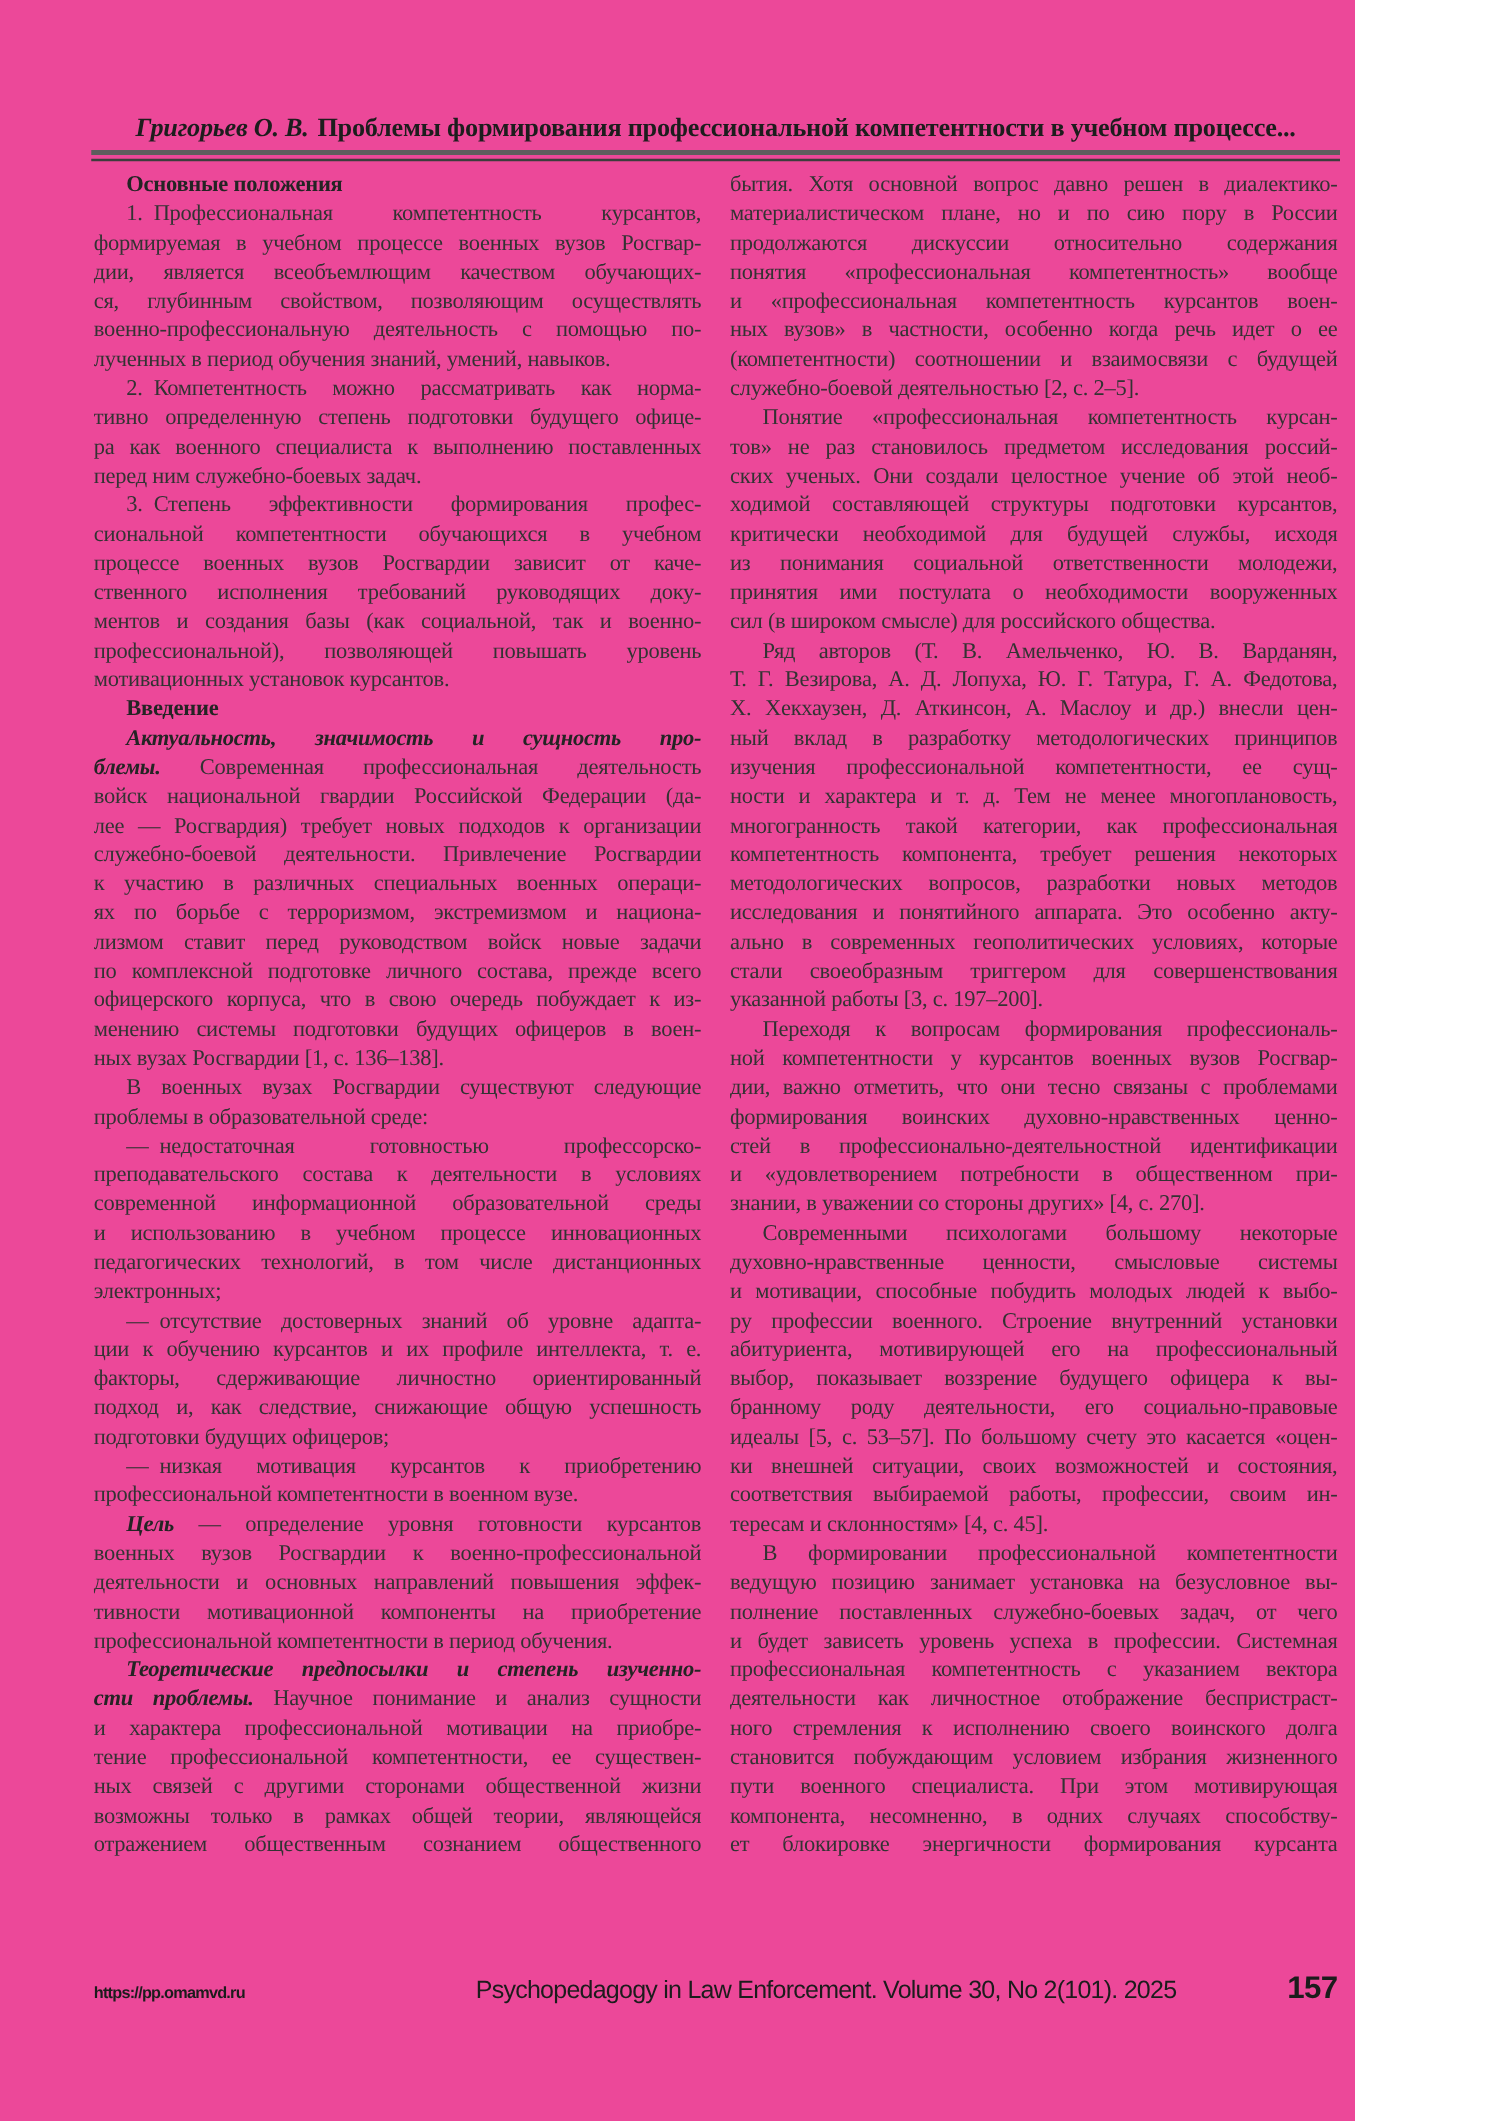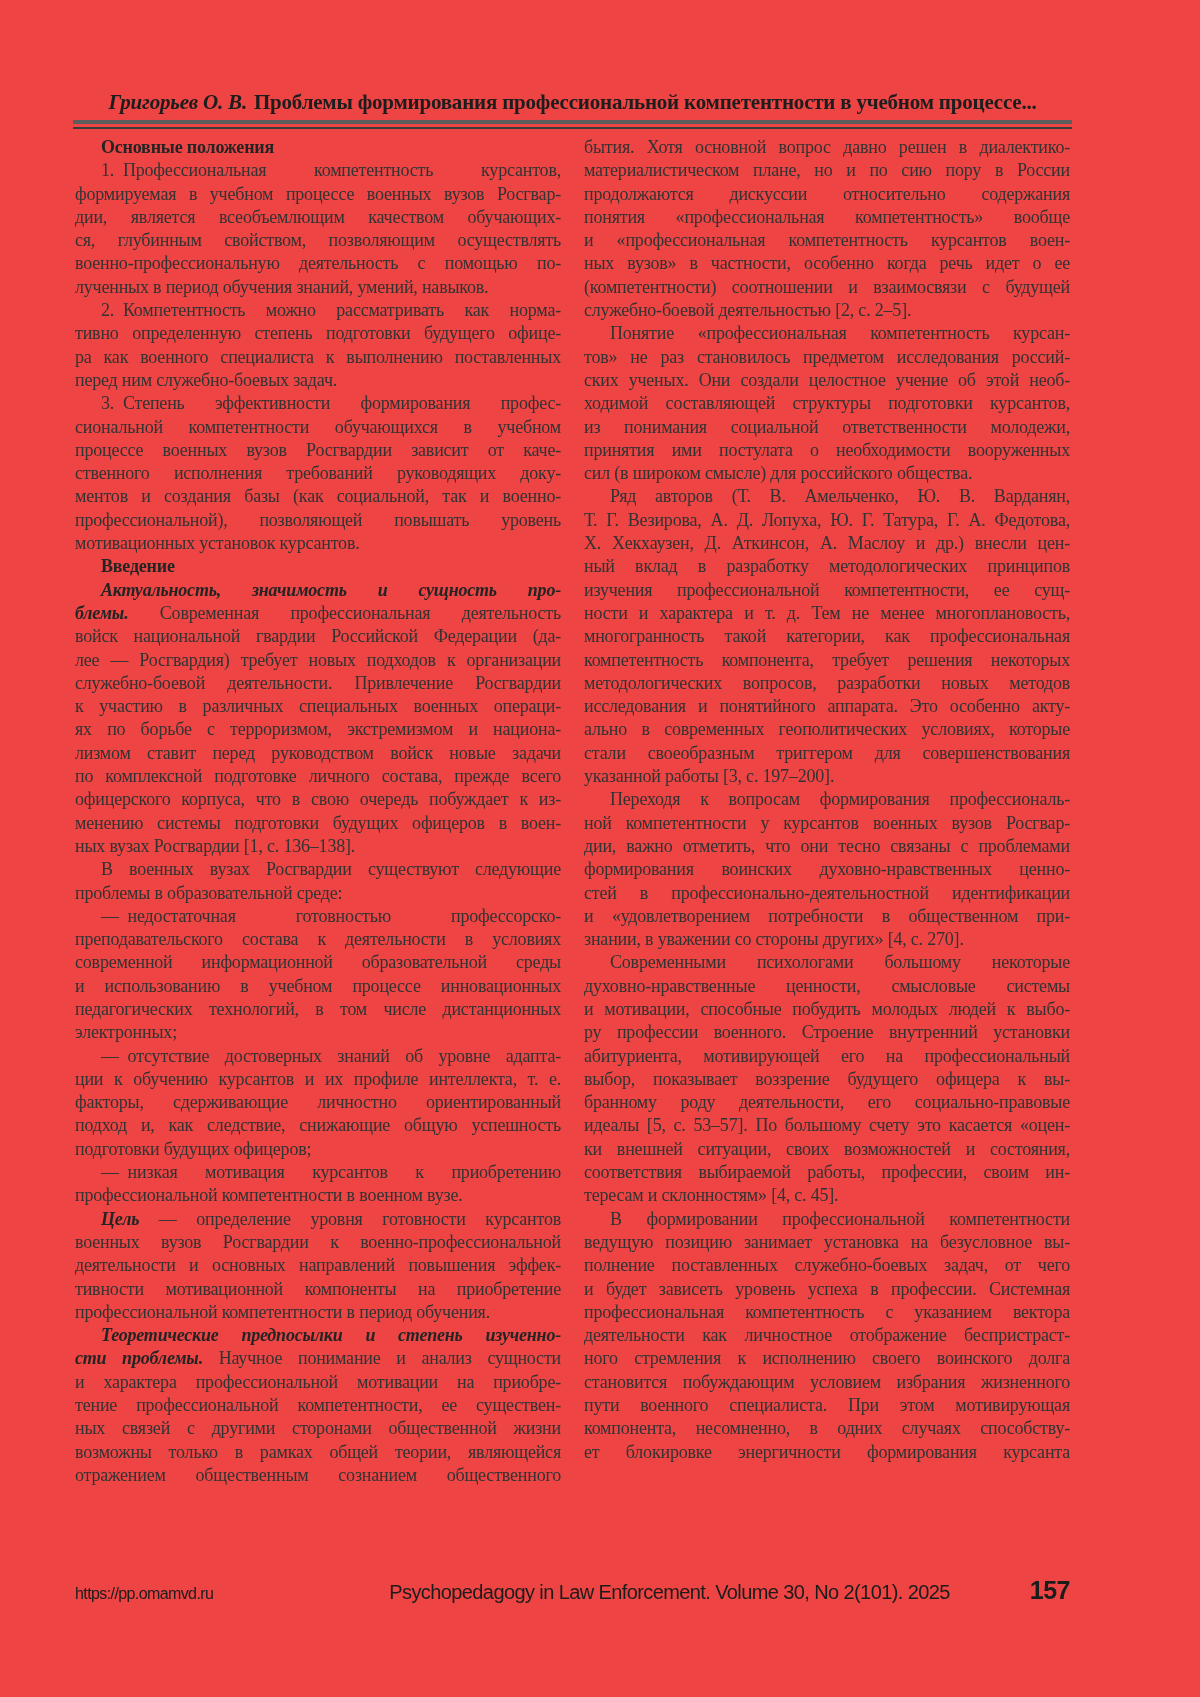--- a/index.html
+++ b/index.html
@@ -1,20 +1,20 @@
 <!DOCTYPE html>
 <html><head>
 <meta charset="utf-8">
 <style>
   html, body { margin: 0; padding: 0; background: #ffffff; }
   .page {
     position: relative;
-    width: 1200px;
+    width: 1084px;
     height: 1697px;
-    background: #ef4444;
+    background: #ec4899;
     font-family: "Liberation Serif", "DejaVu Serif", serif;
     color: #2f2f2f;
     overflow: hidden;
   }
   
   .running-head {
     position: absolute;
     left: 75px; top: 90px; width: 995px;
     text-align: center;
     font-size: 21px;
@@ -56,21 +56,21 @@
   
   .footer {
     position: absolute;
     left: 75px; top: 1576px; width: 995px;
     display: flex;
     align-items: baseline;
     justify-content: space-between;
     font-family: "Liberation Sans", "DejaVu Sans", sans-serif;
     color: #1c1c1c;
   }
-  .foot-url { font-size: 16px; letter-spacing: -0.6px; }
+  .foot-url { font-size: 13px; letter-spacing: -0.6px; font-weight: bold; }
   .foot-journal { font-size: 20px; letter-spacing: -0.6px; margin-left: 96px; }
   .foot-page { font-size: 25px; font-weight: bold; letter-spacing: -0.5px; text-align: center; }
 </style>
 </head>
 <body>
 
 <div class="page">
 
   <div class="running-head">
     <span class="author">Григорьев О. В.</span><span class="title">Проблемы формирования профессиональной компетентности в учебном процессе...</span>
@@ -145,20 +145,21 @@
         <div class="line"><span>продолжаются дискуссии относительно содержания</span></div>
         <div class="line"><span>понятия «профессиональная компетентность» вообще</span></div>
         <div class="line"><span>и «профессиональная компетентность курсантов воен-</span></div>
         <div class="line"><span>ных вузов» в частности, особенно когда речь идет о ее</span></div>
         <div class="line"><span>(компетентности) соотношении и взаимосвязи с будущей</span></div>
         <div class="line pend"><span>служебно-боевой деятельностью [2, с. 2–5].</span></div>
         <div class="line ind"><span>Понятие «профессиональная компетентность курсан-</span></div>
         <div class="line"><span>тов» не раз становилось предметом исследования россий-</span></div>
         <div class="line"><span>ских ученых. Они создали целостное учение об этой необ-</span></div>
         <div class="line"><span>ходимой составляющей структуры подготовки курсантов,</span></div>
+        <div class="line"><span>критически необходимой для будущей службы, исходя</span></div>
         <div class="line"><span>из понимания социальной ответственности молодежи,</span></div>
         <div class="line"><span>принятия ими постулата о необходимости вооруженных</span></div>
         <div class="line pend"><span>сил (в широком смысле) для российского общества.</span></div>
         <div class="line ind"><span>Ряд авторов (Т. В. Амельченко, Ю. В. Варданян,</span></div>
         <div class="line"><span>Т. Г. Везирова, А. Д. Лопуха, Ю. Г. Татура, Г. А. Федотова,</span></div>
         <div class="line"><span>Х. Хекхаузен, Д. Аткинсон, А. Маслоу и др.) внесли цен-</span></div>
         <div class="line"><span>ный вклад в разработку методологических принципов</span></div>
         <div class="line"><span>изучения профессиональной компетентности, ее сущ-</span></div>
         <div class="line"><span>ности и характера и т. д. Тем не менее многоплановость,</span></div>
         <div class="line"><span>многогранность такой категории, как профессиональная</span></div>

